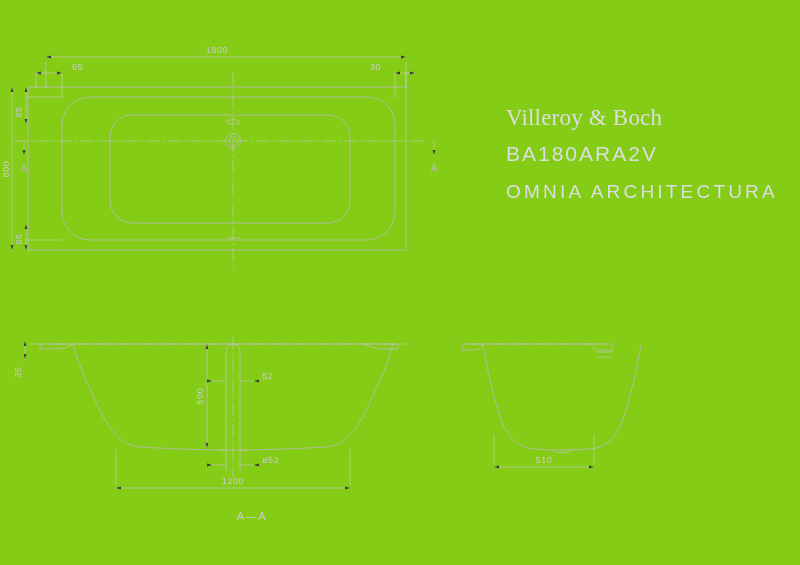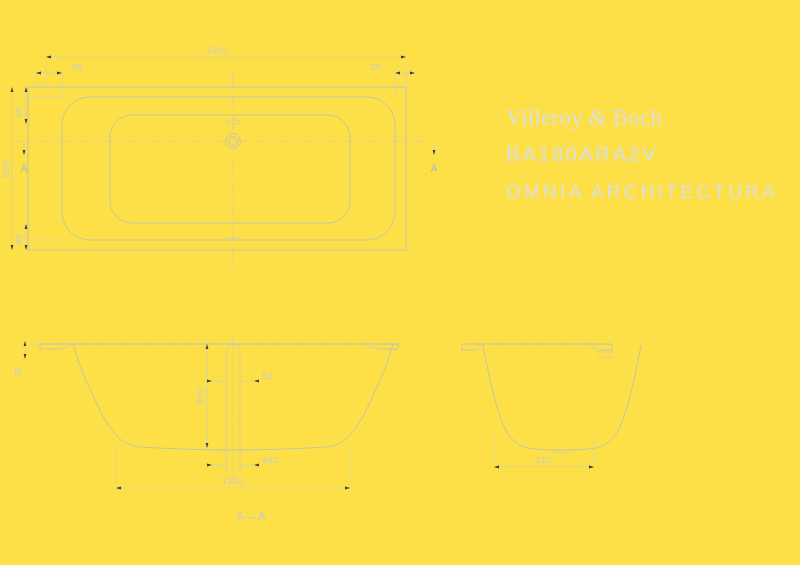--- a/index.html
+++ b/index.html
@@ -4,21 +4,21 @@
 <style>
   html, body {
     margin: 0;
     padding: 0;
     background: #ffffff;
   }
   #sheet {
     position: relative;
     width: 800px;
     height: 565px;
-    background: #fde047;
+    background: #84cc16;
     overflow: hidden;
     font-family: "Liberation Sans", sans-serif;
   }
   #sheet svg {
     position: absolute;
     left: 0;
     top: 0;
   }
   .dimtext {
     fill: #c9cbcd;

